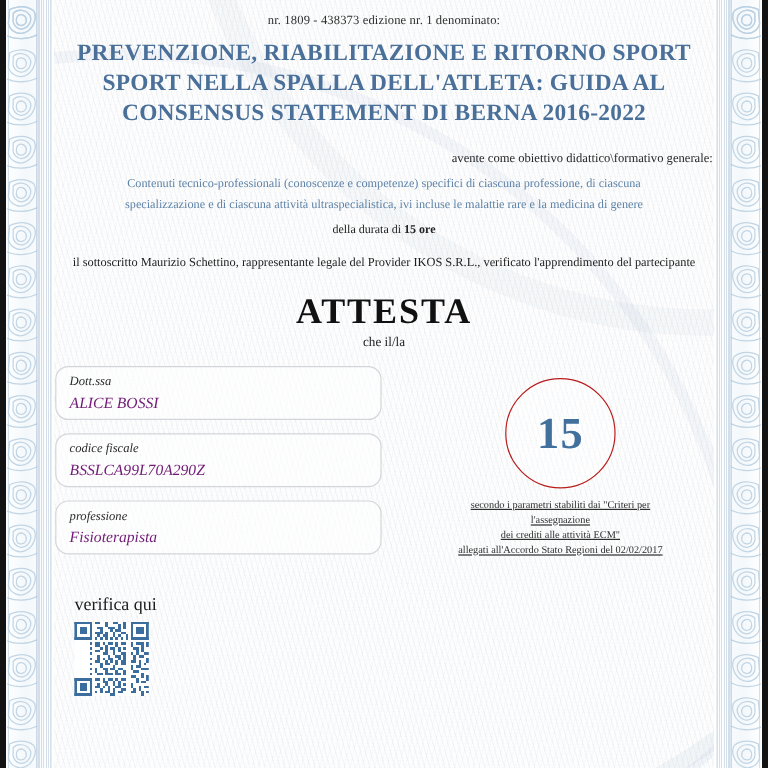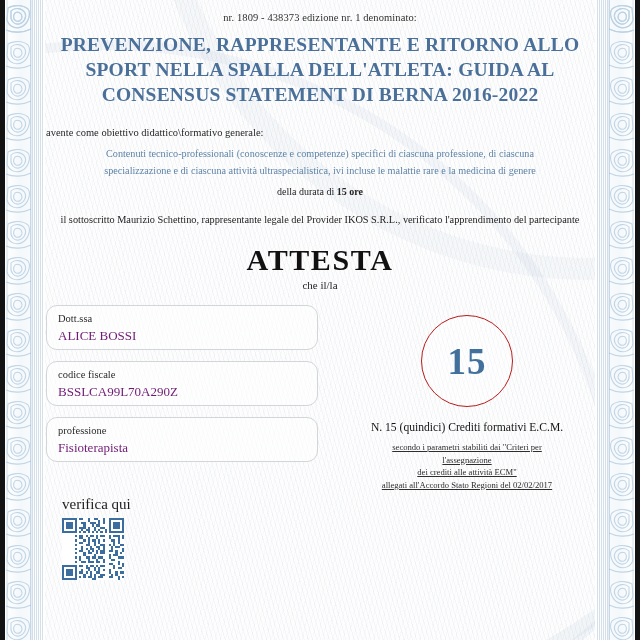--- a/index.html
+++ b/index.html
@@ -70,21 +70,21 @@
     color:#4a7099;
     font-weight:bold;
     font-size:19.5px;
     line-height:25px;
     letter-spacing:.2px;
     margin-top:9px;
   }
   .title .tl { display:block; white-space:nowrap; }
 
   .objective-head {
-    text-align:left; font-size:10.5px; color:#272727; margin-top:20px;
+    text-align:right; font-size:10.5px; color:#272727; margin-top:20px;
   }
   .objective-body {
     text-align:center; color:#5e83a8; font-size:10.2px;
     line-height:17px; margin-top:7px;
   }
   .objective-body span { display:block; }
   .duration {
     text-align:center; font-size:10px; color:#222; margin-top:7px;
   }
   .duration b { font-weight:bold; }
@@ -97,21 +97,21 @@
   .attesta-wrap { text-align:center; margin-top:18px; }
   .attesta {
     display:inline-block;
     font-size:30px; font-weight:bold; letter-spacing:1.6px;
     color:#111; font-family:"Liberation Serif", serif;
   }
   .che-illa { text-align:center; font-size:11px; color:#222; margin-top:2px; }
 
   
   .cols { display:flex; margin-top:14px; }
-  .col-left { width:272px; }
+  .col-left { width:272px;font-style:italic; }
   .col-right { flex:1; padding-left:22px; }
 
   .field {
     border:1px solid #d3d6d9;
     border-radius:11px;
     background:rgba(255,255,255,.55);
     padding:6px 11px 7px 11px;
     margin-bottom:11px;
     height:45px;
   }
@@ -246,21 +246,21 @@
       </svg>
     </div>
     <div class="band-lines"></div>
   </div>
 
   <div class="content">
 
     <div class="reg-line">nr. 1809 - 438373 edizione nr. 1 denominato:</div>
 
     <div class="title">
-      <span class="tl">PREVENZIONE, RAPPRESENTANTE E RITORNO ALLO</span>
+      <span class="tl">PREVENZIONE, RIABILITAZIONE E RITORNO SPORT</span>
       <span class="tl">SPORT NELLA SPALLA DELL'ATLETA: GUIDA AL</span>
       <span class="tl">CONSENSUS STATEMENT DI BERNA 2016-2022</span>
     </div>
 
     <div class="objective-head">avente come obiettivo didattico\formativo generale:</div>
 
     <div class="objective-body">
       <span>Contenuti tecnico-professionali (conoscenze e competenze) specifici di ciascuna professione, di ciascuna</span>
       <span>specializzazione e di ciascuna attività ultraspecialistica, ivi incluse le malattie rare e la medicina di genere</span>
     </div>
@@ -295,21 +295,20 @@
 
       </div>
 
       <div class="col-right">
 
 
         <div class="credit-circle">
           <div class="num">15</div>
         </div>
 
-        <div class="credits-line">N. 15 (quindici) Crediti formativi E.C.M.</div>
 
         <div class="credits-note">
           <span>secondo i parametri stabiliti dai "Criteri per</span>
           <span>l'assegnazione</span>
           <span>dei crediti alle attività  ECM"</span>
           <span>allegati all'Accordo Stato Regioni del 02/02/2017</span>
         </div>
 
       </div>
     </div>

